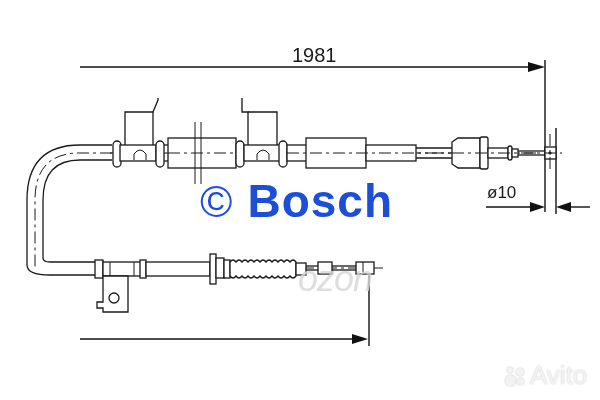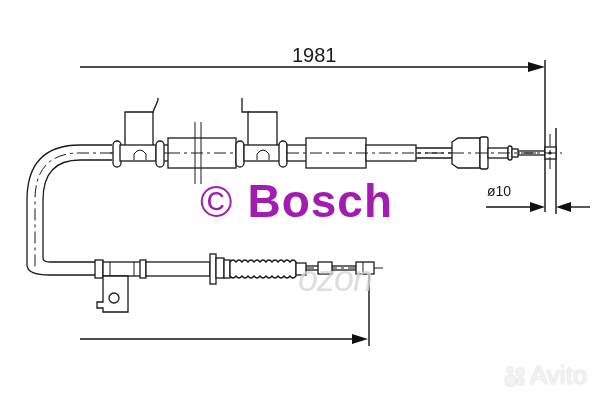--- a/index.html
+++ b/index.html
@@ -6,22 +6,22 @@
   body { width:600px; height:400px; position:relative; overflow:hidden; font-family:"Liberation Sans", sans-serif; }
   svg { position:absolute; left:0; top:0; }
   .ln { stroke:#1a1a1a; stroke-width:1.3; fill:none; }
   .lnw { stroke:#1a1a1a; stroke-width:1.3; fill:#ffffff; }
   .thin { stroke:#1a1a1a; stroke-width:1; fill:none; }
   .cl { stroke:#1a1a1a; stroke-width:1; fill:none; stroke-dasharray:12 4 3 4; }
   .dim { stroke:#111; stroke-width:1.4; fill:none; }
   .arrow { fill:#111; }
   .lbl { position:absolute; color:#1a1a1a; font-family:"Liberation Sans", sans-serif; }
   .dim-len { left:292px; top:44px; font-size:20px; }
-  .dim-dia { left:487px; top:183px; font-size:14px; }
-  .wm-bosch { position:absolute; left:200px; top:174px; font-size:46px; font-weight:bold; color:#a21caf; letter-spacing:1px; }
+  .dim-dia { left:487px; top:183px; font-size:17px; }
+  .wm-bosch { position:absolute; left:200px; top:174px; font-size:46px; font-weight:bold; color:#1d4ed8; letter-spacing:1px; }
   .wm-bosch .copy { font-weight:normal; font-size:44px; margin-right:14px; }
   .wm-avito { position:absolute; left:505px; top:360px; font-size:26px; color:#f2f2f2; text-shadow:0 0 2px #c8c8c8; }
   .wm-avito .dots { display:inline-block; width:22px; height:20px; position:relative; margin-right:3px; vertical-align:-2px; }
   .wm-avito .dots i { position:absolute; border-radius:50%; background:#f2f2f2; box-shadow:0 0 2px #c0c0c0; }
   .wm-ozon { position:absolute; left:298px; top:258px; font-size:36px; color:#d6d6d6; letter-spacing:-1px; opacity:0.8;font-style:italic; }
 </style>
 </head>
 <body>
 
 <svg width="600" height="400" viewBox="0 0 600 400">

